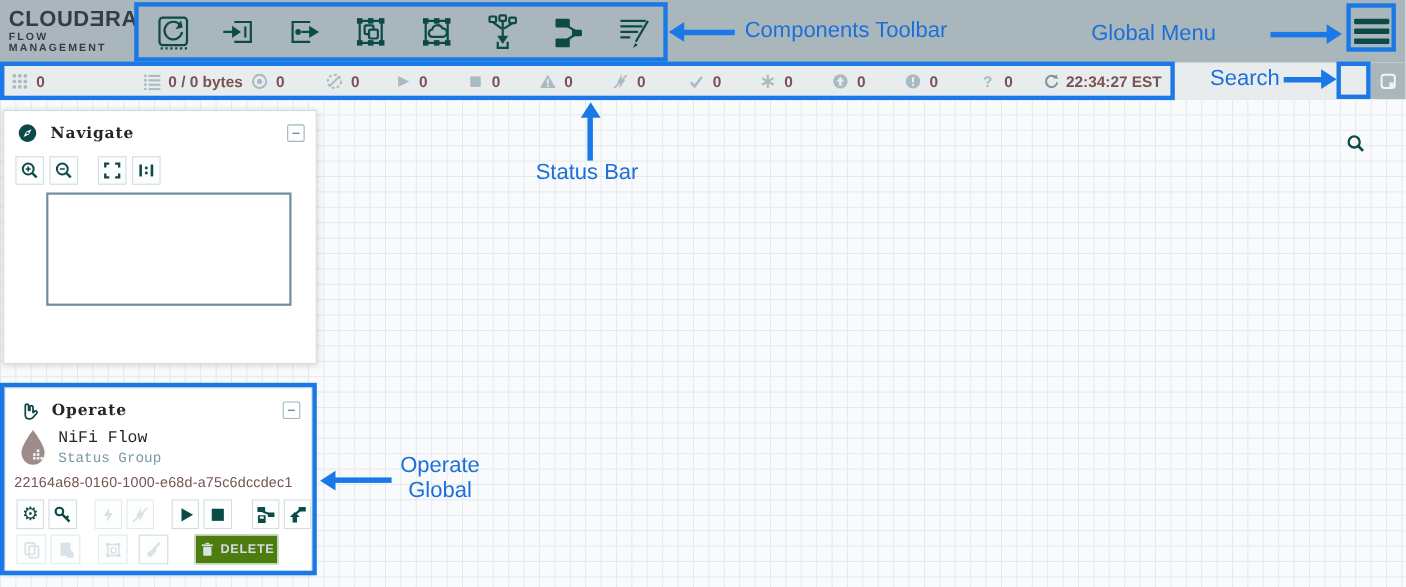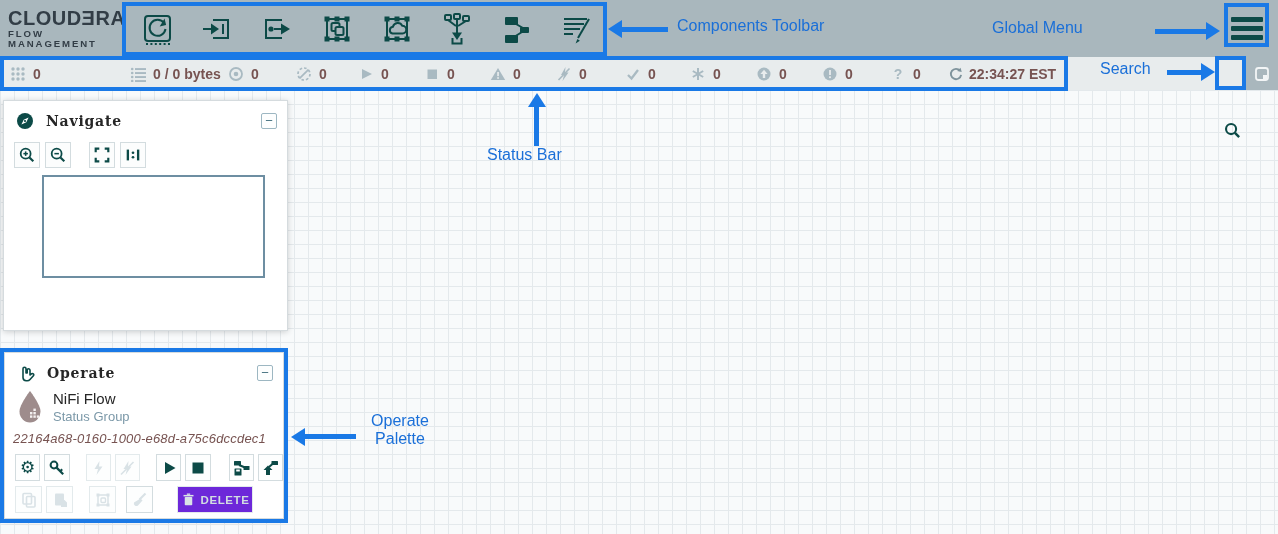--- a/index.html
+++ b/index.html
@@ -60,40 +60,40 @@
     color:#44707f; font-size:13px; line-height:13px; text-align:center; cursor:pointer; background:#fdfefe; }
   #navigate{ left:3px; top:100px; width:285px; height:231px; }
   .nav-btns{ display:flex; gap:5px; padding:6px 0 0 10px; }
   .nav-btn{ width:26px; height:26px; border:1px solid #d3dcdf; background:#fcfdfd;
     display:flex; align-items:center; justify-content:center; cursor:pointer; }
   .nav-btn svg{ width:18px; height:18px; }
   .nav-gap{ width:8px; }
   .birdseye{ position:absolute; left:7px; top:73px; width:270px; height:150px; background:#fff; cursor:pointer; }
   .viewport{ position:absolute; left:31px; top:1px; width:223px; height:103px; border:2px solid #6d8ea2; }
   #operate{ left:4px; top:352px; width:280px; height:167px; }
-  .flow-row{ display:flex; align-items:center; gap:10px; padding:2px 0 0 12px; }
+  .flow-row{ display:flex; align-items:center; gap:10px; padding:2px 0 0 12px;font-family:Liberation Mono, monospace; }
   .flow-name{ font-size:15px; color:#262626; font-weight:500; }
   .flow-type{ font-size:13px; color:#7b98a8; margin-top:2px; }
-  .flow-id{ font-size:13px; color:#775351; padding:7px 0 0 8px; letter-spacing:0.2px; white-space:nowrap;font-style:italic; }
+  .flow-id{ font-size:13px; color:#775351; padding:7px 0 0 8px; letter-spacing:0.2px; white-space:nowrap; }
   .op-row{ display:flex; gap:4px; padding-left:10px; margin-top:8px; }
   .op-row.r2{ margin-top:5px; }
   .op-btn{ width:27px; height:27px; border:1px solid #d3dcdf; background:#fdfefe;
     display:flex; align-items:center; justify-content:center; cursor:pointer; }
   .op-btn svg{ width:18px; height:18px; }
   .op-btn.gstart{ margin-left:12px; }
   .op-btn.disabled{ border-color:#e3eaec; cursor:default; }
   .op-btn .gear{ font-size:17px; line-height:17px; color:#0c4a47; }
-  .del-btn{ width:76px; height:27px; border:1px solid #e3eaec; background:#6d28d9; margin-left:20px;
+  .del-btn{ width:76px; height:27px; border:1px solid #e3eaec; background:#4d7c0f; margin-left:20px;
     display:flex; align-items:center; justify-content:center; gap:5px; cursor:default; }
   .del-txt{ font-size:11.5px; font-weight:bold; letter-spacing:0.6px; color:#d2dde1; }
   .dis{ fill:#d9e2e6; stroke:none; }
   .dis-s{ stroke:#d9e2e6; fill:none; }
   
   .ann-box{ position:absolute; border:4px solid #1a79e6; pointer-events:none; }
-  .ann-label{ position:absolute; color:#1a6fd8; font-size:16px; font-weight:500; pointer-events:none; white-space:nowrap; }
+  .ann-label{ position:absolute; color:#1a6fd8; font-size:20px; font-weight:500; pointer-events:none; white-space:nowrap; }
   .ann-bar{ position:absolute; background:#1a79e6; pointer-events:none; }
   .ann-head{ position:absolute; width:0; height:0; pointer-events:none; }
   .head-left{ border-top:9px solid transparent; border-bottom:9px solid transparent; border-right:14px solid #1a79e6; }
   .head-right{ border-top:9px solid transparent; border-bottom:9px solid transparent; border-left:14px solid #1a79e6; }
   .head-up{ border-left:9px solid transparent; border-right:9px solid transparent; border-bottom:14px solid #1a79e6; }
 </style>
 </head>
 <body>
 
 <div id="app">
@@ -515,16 +515,16 @@
   <div class="ann-head head-right" style="left:1201px; top:63px;"></div>
 
   <div class="ann-head head-up" style="left:528px; top:93px;"></div>
   <div class="ann-bar" style="left:534px; top:105px; width:5px; height:41px;"></div>
   <div class="ann-label" style="left:487px; top:146px;text-align:right;">Status Bar</div>
 
   <div class="ann-head head-left" style="left:291px; top:428px;"></div>
   <div class="ann-bar" style="left:304px; top:434px; width:52px; height:5px;"></div>
   <div class="ann-label" style="left:352px; top:412px; width:96px; text-align:center;">
     <div>Operate</div>
-    <div>Palette</div>
+    <div>Global</div>
   </div>
 
 </div>
 
 </body></html>

